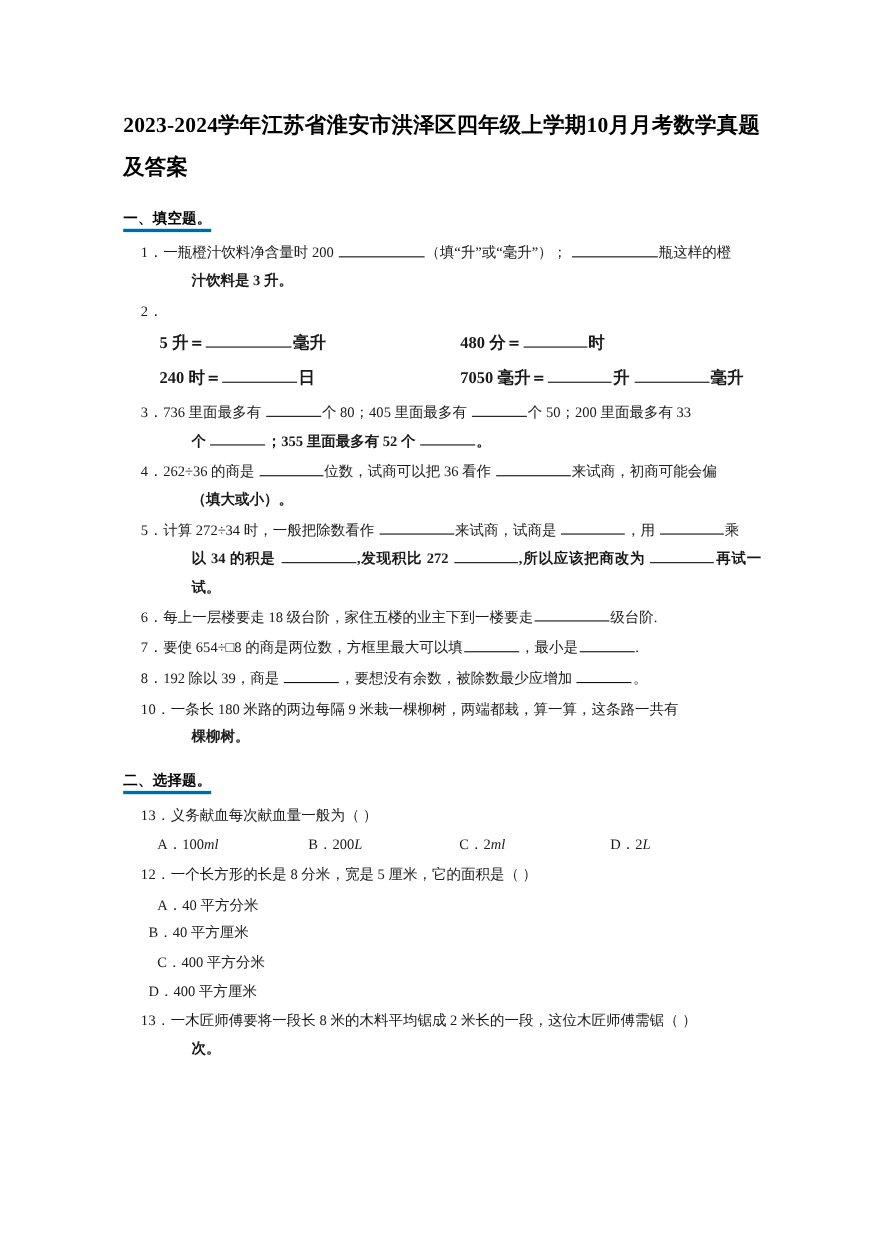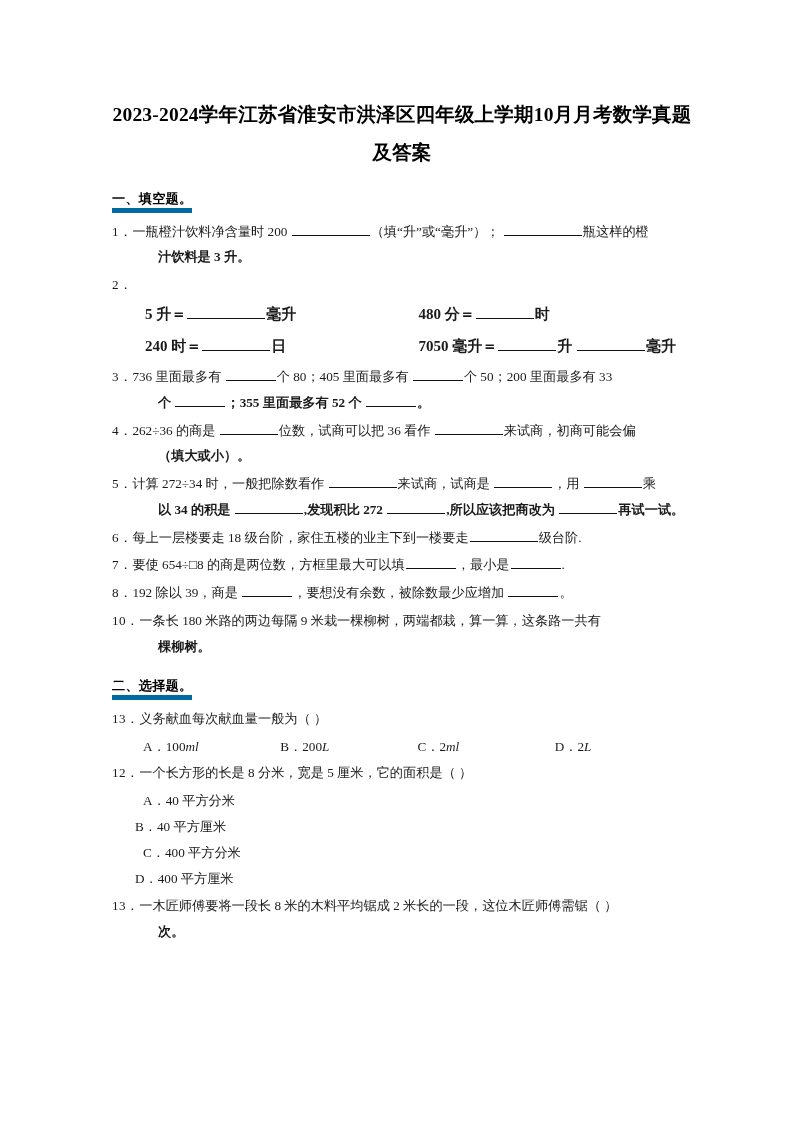--- a/index.html
+++ b/index.html
@@ -30,45 +30,44 @@
     width: 580px;
   }
 
   
   .doc-title {
     margin: 0;
     padding-top: 96px;
     font-size: 19.5px;
     font-weight: bold;
     line-height: 1.95;
-    text-align: center;
     letter-spacing: 0.2px;
     color: #000;
   }
 
   
   .section-head {
     font-size: 13.2px;
     font-weight: bold;
     margin: 19px 0 6px 0;
     letter-spacing: .2px;
     color: #000;
   }
   .section-head .sh-inner {
-    border-bottom: 5px solid #0369a1;
+    border-bottom: 3px solid #0369a1;
     padding-bottom: 0px;
     display: inline-block;
     line-height: 1.25;
   }
 
   
   .q {
     font-size: 13.2px;
     line-height: 1.95;
-    margin: 0 0 2px 0;
+    margin: 0 0 2px 16px;
     text-align: justify;
     text-justify: inter-ideograph;
   }
   .q-body {
     display: block;
     padding-left: 23px;
     text-indent: -23px;
   }
   .q-num {
     display: inline;

